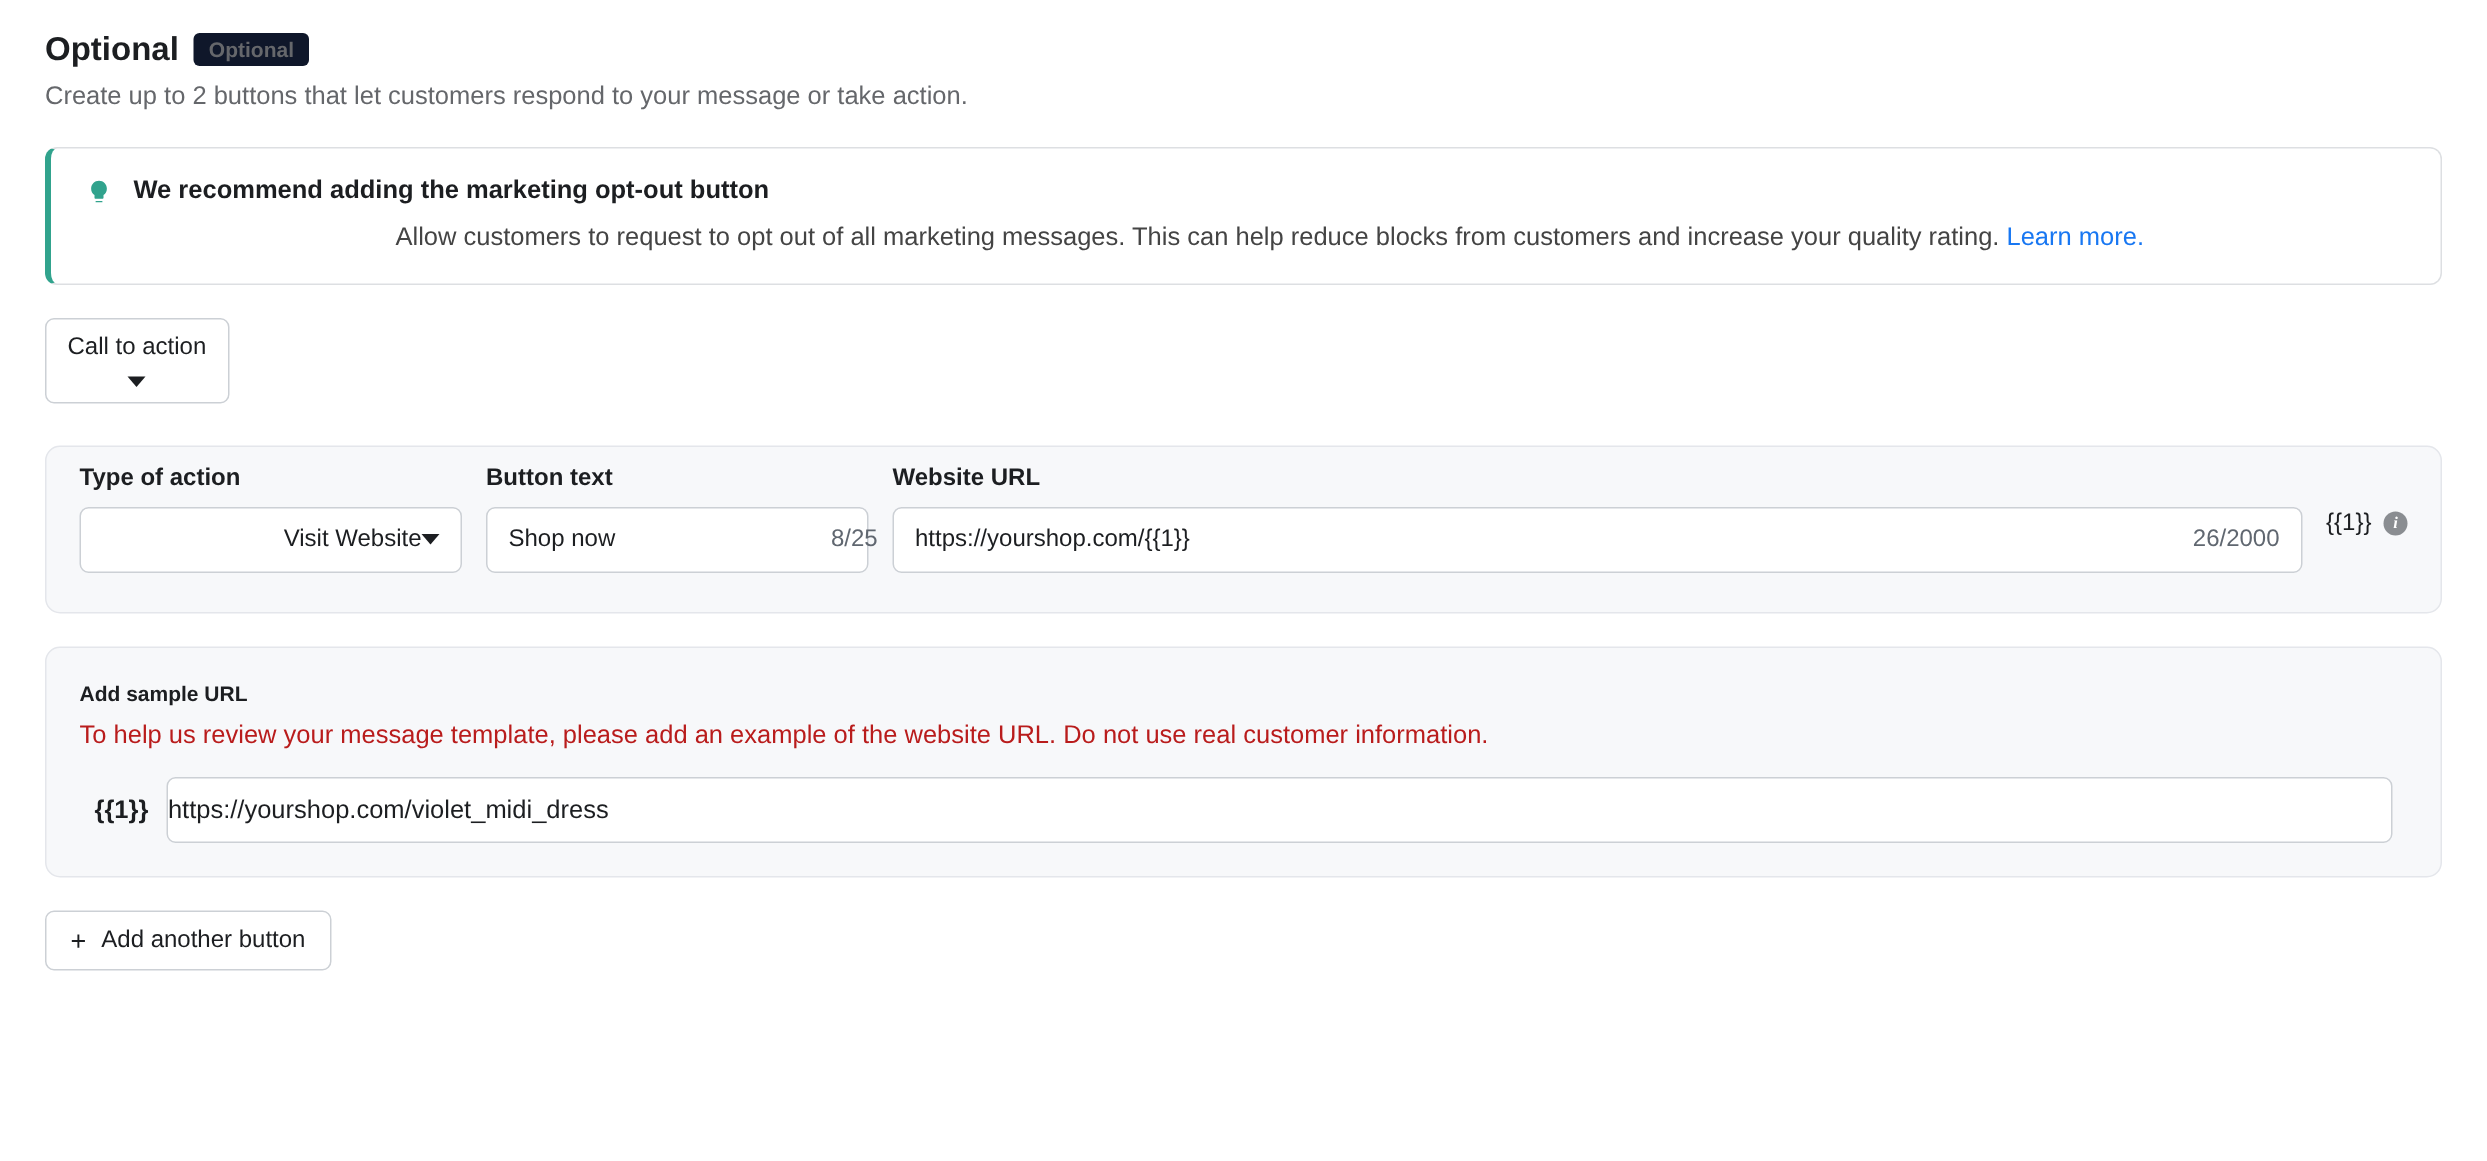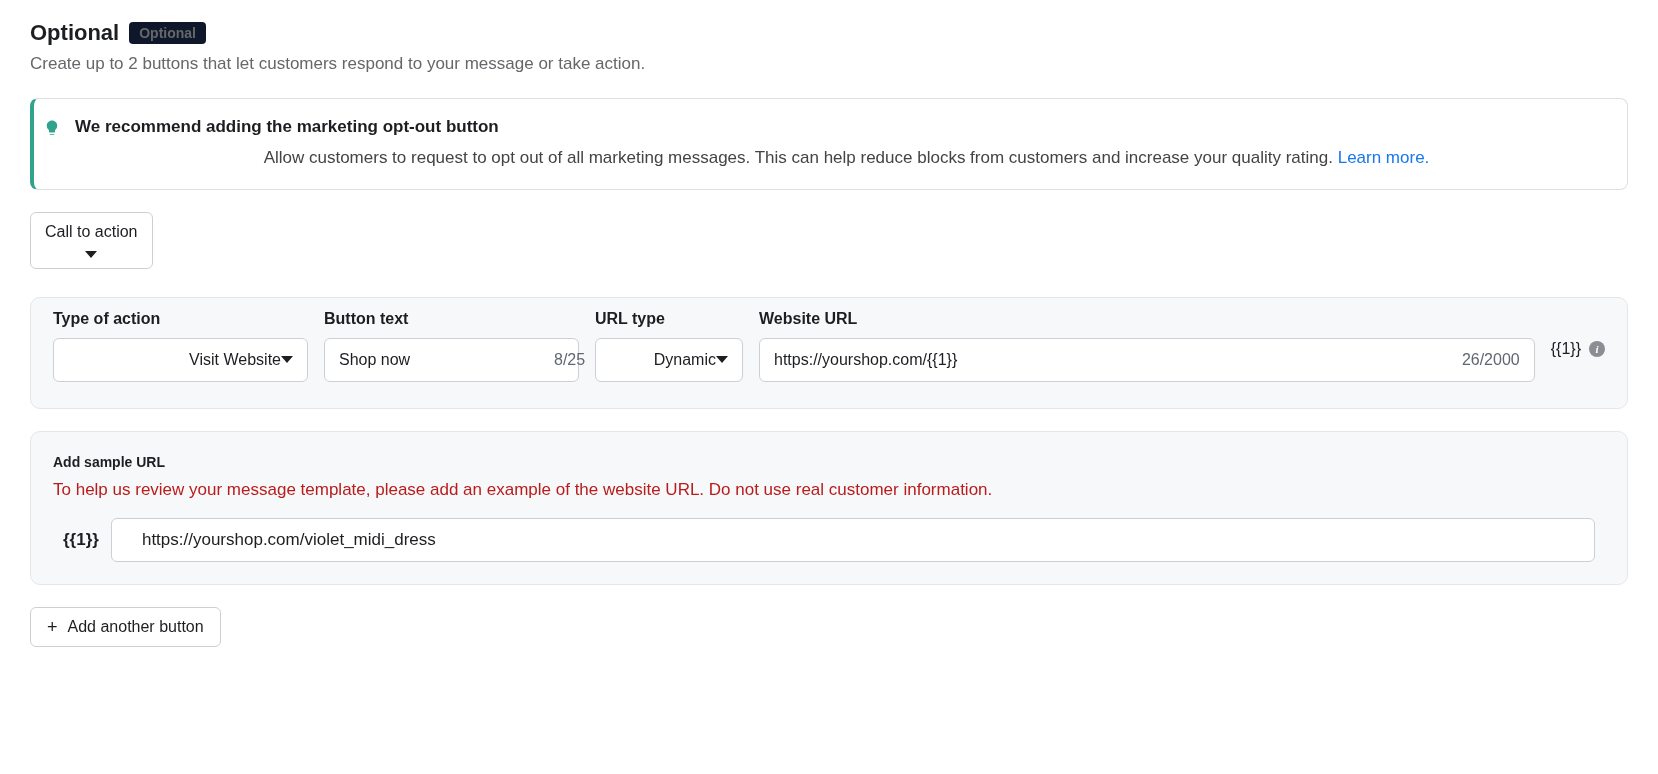--- a/index.html
+++ b/index.html
@@ -31,21 +31,21 @@
   }
   .section-desc {
     color: #65676b;
     font-size: 17px;
     margin-bottom: 24px;
   }
   .tip-box {
     border: 1px solid #dddfe2;
     border-left: 4px solid #31a38d;
     border-radius: 8px;
-    padding: 18px 9px;
+    padding: 18px 23px;
     margin-bottom: 22px;
     display: flex;
     gap: 14px;
   }
   .tip-icon-wrap {
     flex: 0 0 auto;
     color: #31a38d;
     padding-top: 2px;
   }
   .tip-icon-wrap svg { width: 18px; height: 18px; }
@@ -191,21 +191,21 @@
     font-size: 17px;
     font-weight: 600;
     color: #1c1e21;
   }
   .sample-input {
     flex: 1;
     border: 1px solid #ccd0d5;
     background: #fff;
     border-radius: 6px;
     height: 44px;
-    padding: 0 30px;
+    padding: 0 0;
     font-size: 17px;
     outline: none;
     font-family: inherit;
     color: #1c1e21;
   }
   .add-btn {
     display: inline-flex;
     align-items: center;
     gap: 10px;
     border: 1px solid #ccd0d5;
@@ -265,27 +265,20 @@
         <span class="caret-down"></span>
       </div>
     </div>
     <div class="config-col col-btntxt">
       <div class="field-label">Button text</div>
       <div class="text-field">
         <input type="text" value="Shop now" style="">
         <span class="counter">8/25</span>
       </div>
     </div>
-    <div class="config-col col-urltype">
-      <div class="field-label">URL type</div>
-      <div class="select-field">
-        <span>Dynamic</span>
-        <span class="caret-down"></span>
-      </div>
-    </div>
     <div class="config-col col-url">
       <div class="field-label">Website URL</div>
       <div class="text-field">
         <input type="text" value="https://yourshop.com/{{1}}" style="">
         <span class="counter">26/2000</span>
       </div>
     </div>
     <div class="col-tail">
       <span class="var-chip">{{1}}</span>
       <span class="info-icon">i</span>

